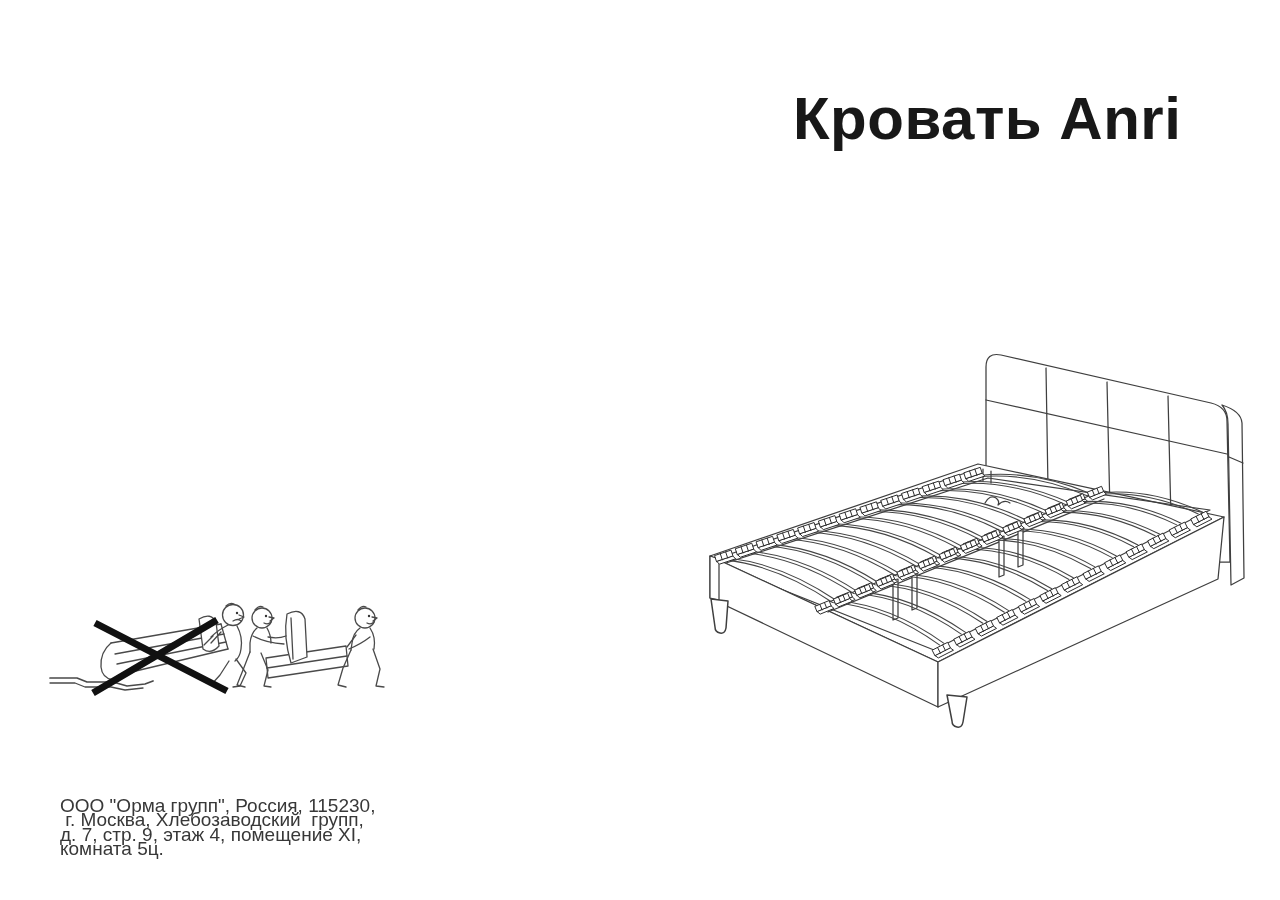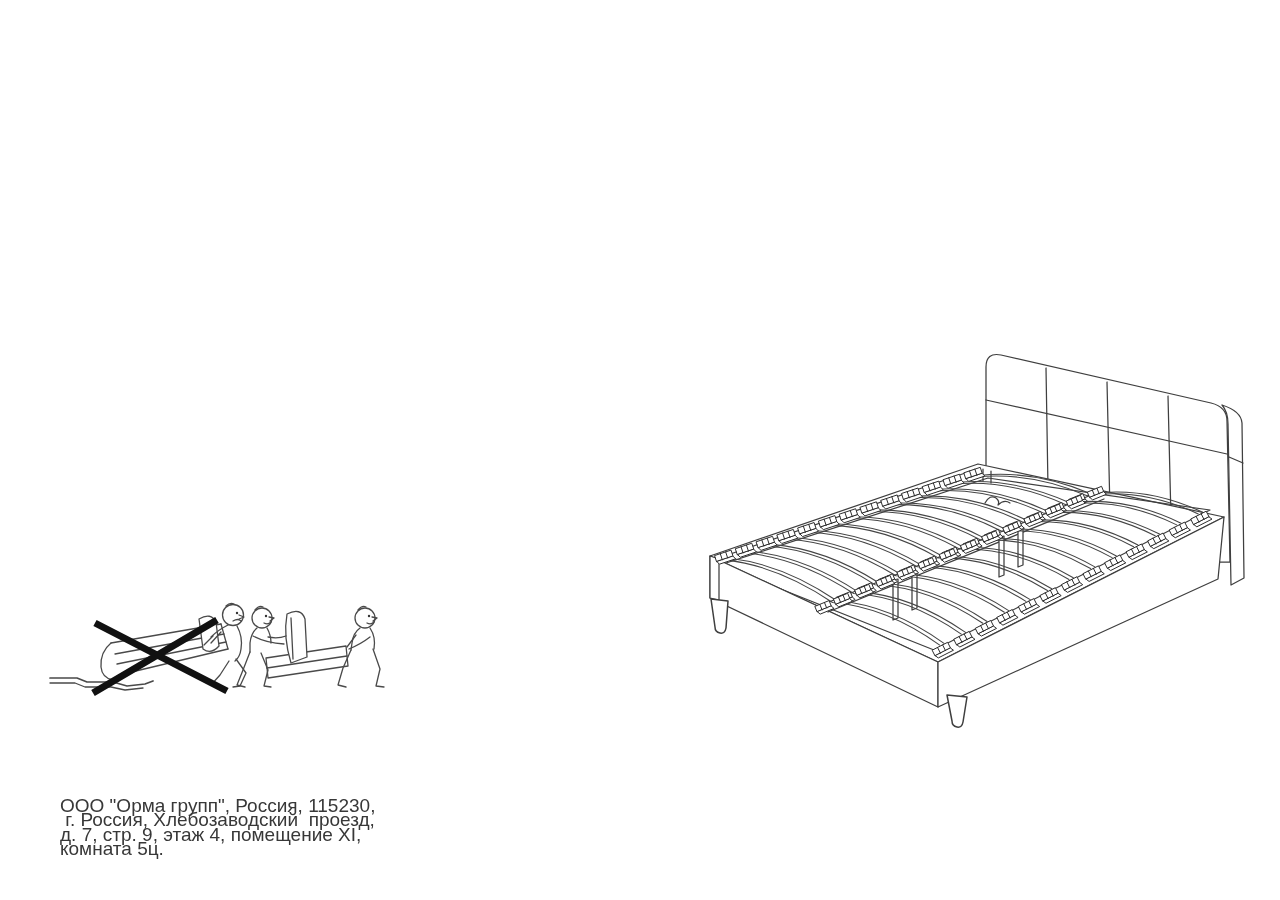--- a/index.html
+++ b/index.html
@@ -12,20 +12,21 @@
   #address{position:absolute;left:60px;top:799px;font-size:19px;line-height:14.4px;
            color:#383838;}
   #address .al{white-space:pre;}
   svg path, svg circle, svg rect{vector-effect:non-scaling-stroke;}
 </style>
 </head>
 <body>
 
 <div id="page">
 
+  <div id="title">Кровать Anri</div>
 
   <svg id="bed-svg" viewBox="670 325 600 450" fill="none" stroke="#3f3f3f" stroke-width="1.25" stroke-linejoin="round" stroke-linecap="round">
 
     <g>
       <path fill="#fff" d="M 986,562 L 986,367 Q 986,352 1001,355 L 1211,403 Q 1227,407 1227,421 L 1230,562 Z"></path>
       <path fill="#fff" d="M 1222,405 Q 1241,411 1242,423 L 1244,578 L 1231,585 L 1228,424 Q 1228,412 1222,405 Z"></path>
       <path d="M 986,400 L 1227,454 M 1229,457 L 1243,463"></path>
       <path d="M 1046,368 L 1049,548 M 1107,382 L 1111,554 M 1168,396 L 1172,560"></path>
     </g>
 
@@ -390,18 +391,18 @@
         <path d="M 327,37 q 4,2 7,-1 M 332,31 l 5,1 l -4,3"></path>
         <path d="M 320,42 Q 313,47 312,57 L 311,64 M 330,42 Q 336,51 334,63"></path>
         <path d="M 316,49 L 307,61 M 330,51 Q 321,58 309,63"></path>
         <path d="M 311,64 L 303,82 L 298,99 L 306,101 M 333,63 L 340,83 L 336,100 L 344,101"></path>
       </g>
     </g>
   </svg>
 
   <div id="address">
     <div class="al">ООО "Орма групп", Россия, 115230,</div>
-    <div class="al"> г. Россия, Хлебозаводский  проезд,</div>
+    <div class="al"> г. Москва, Хлебозаводский  групп,</div>
     <div class="al">д. 7, стр. 9, этаж 4, помещение XI,</div>
     <div class="al">комната 5ц.</div>
   </div>
 
 </div>
 
 </body></html>

